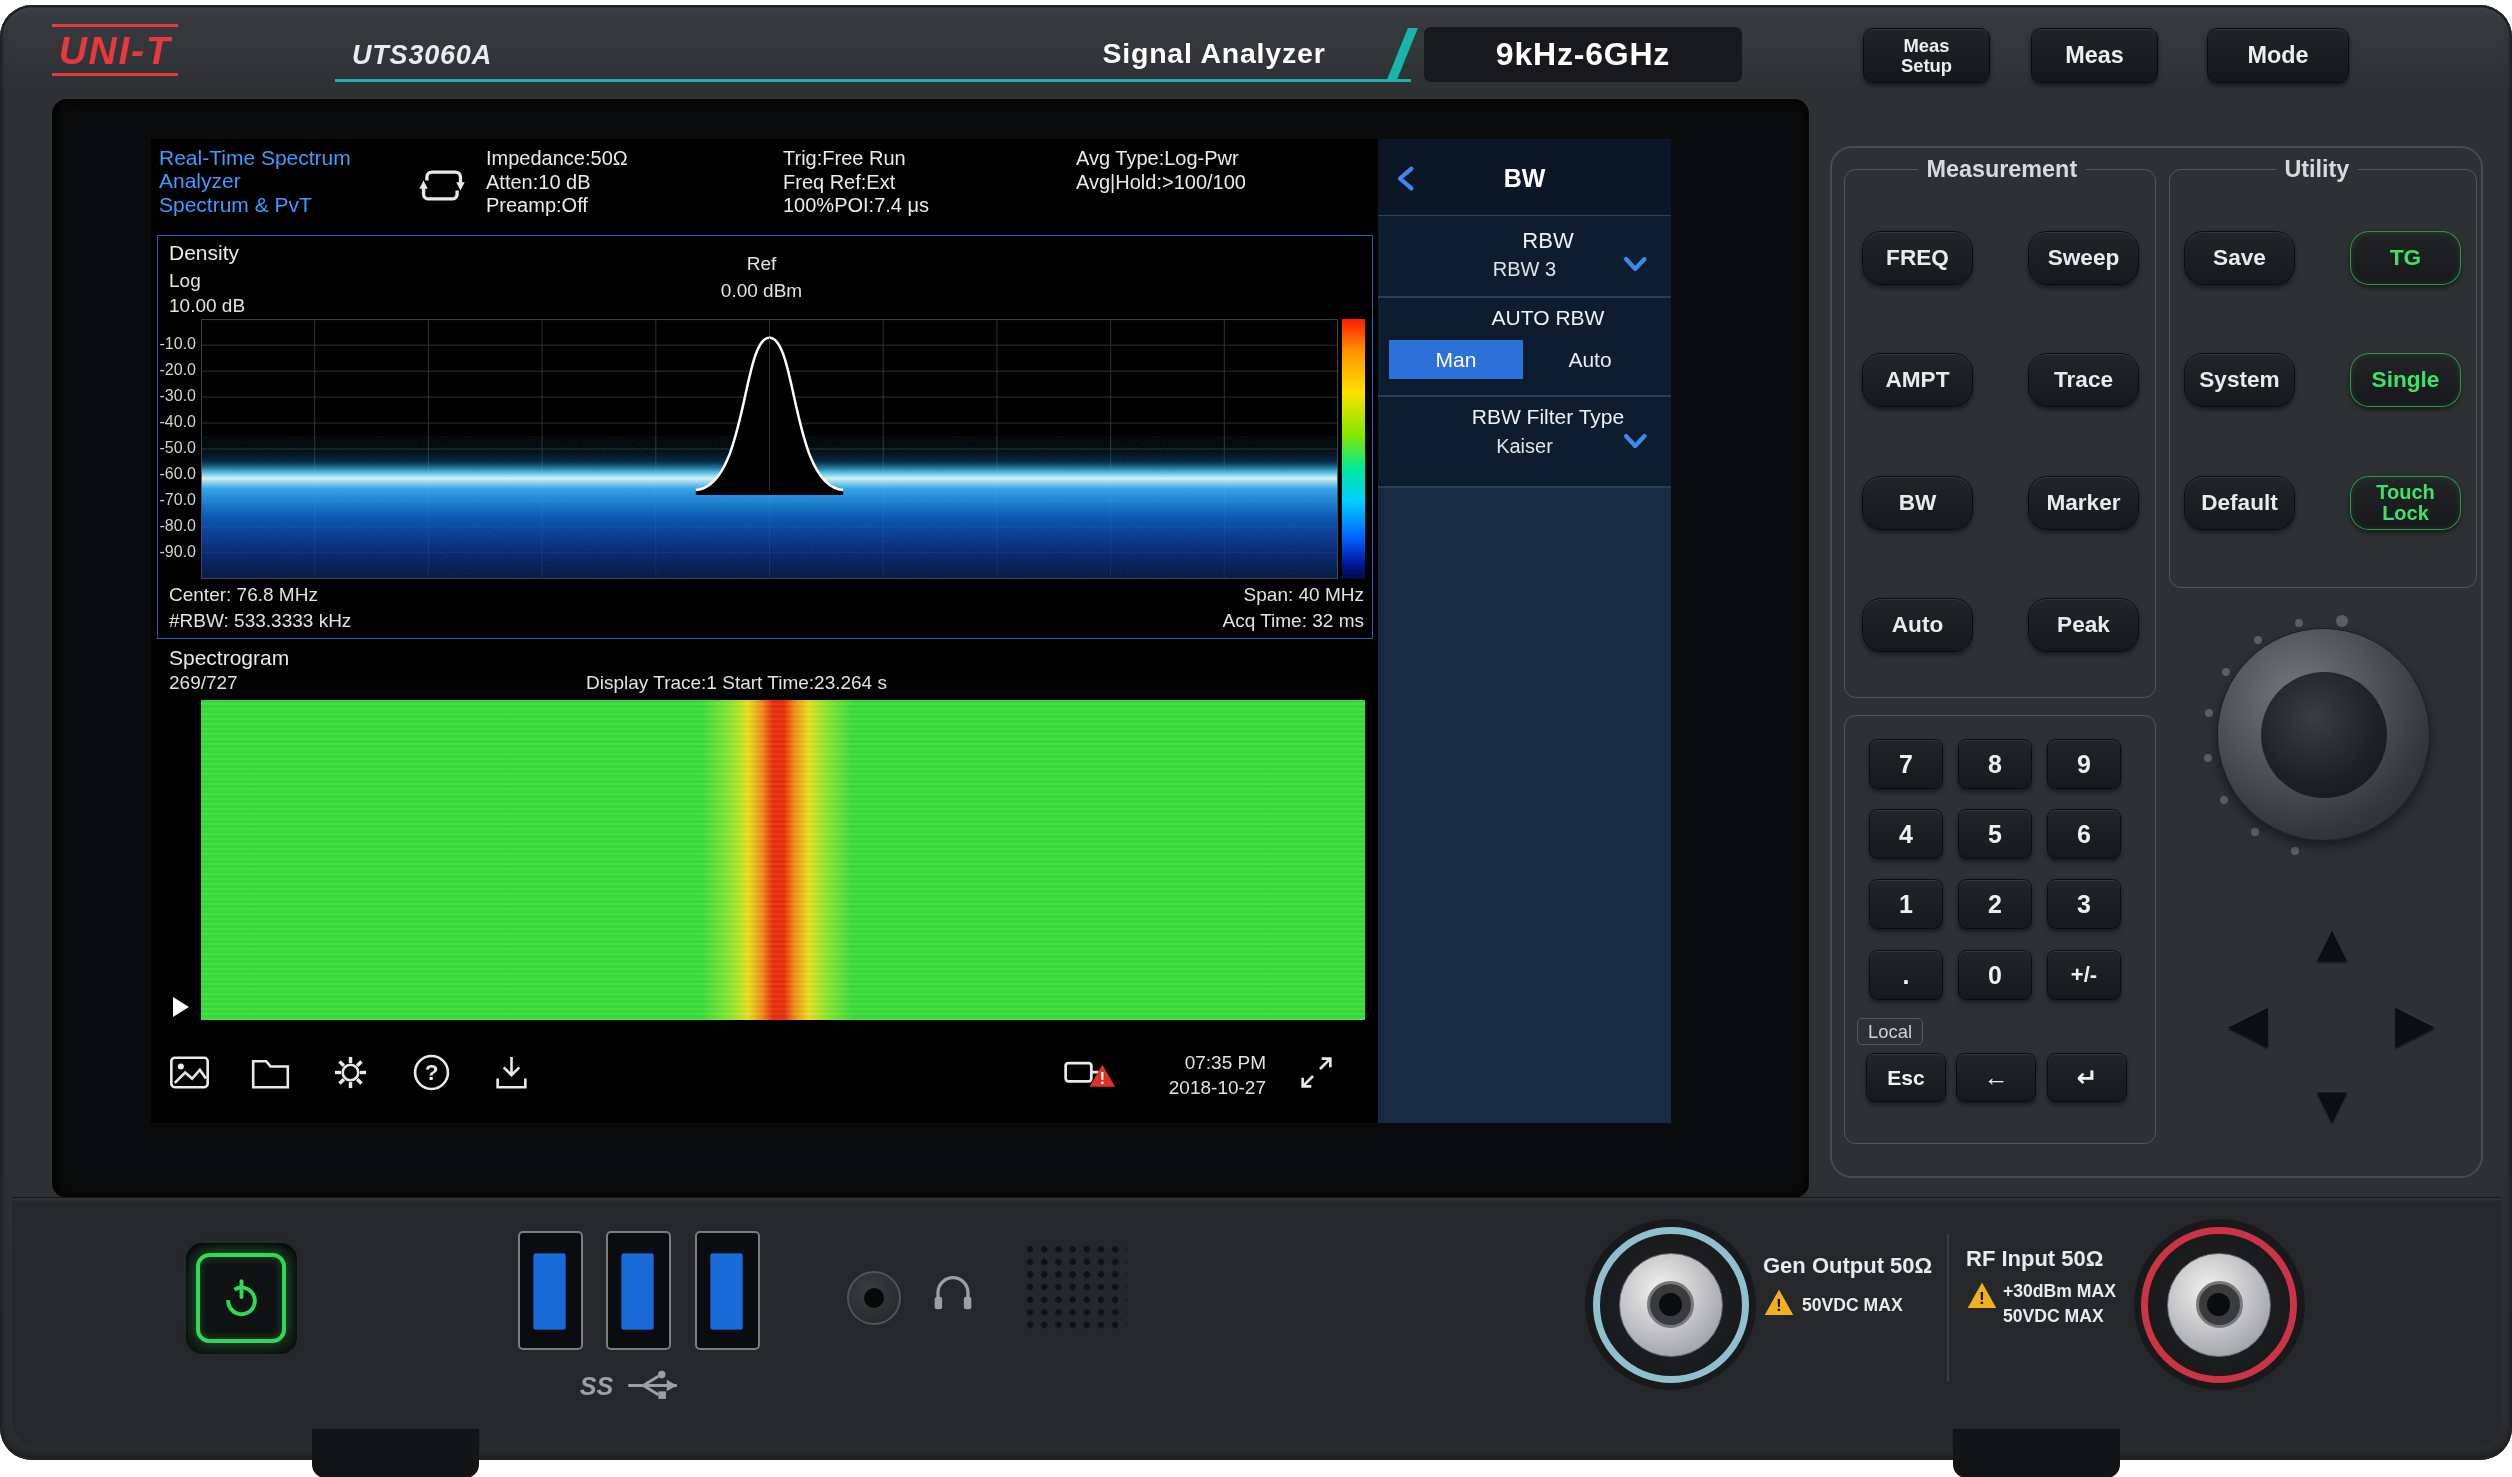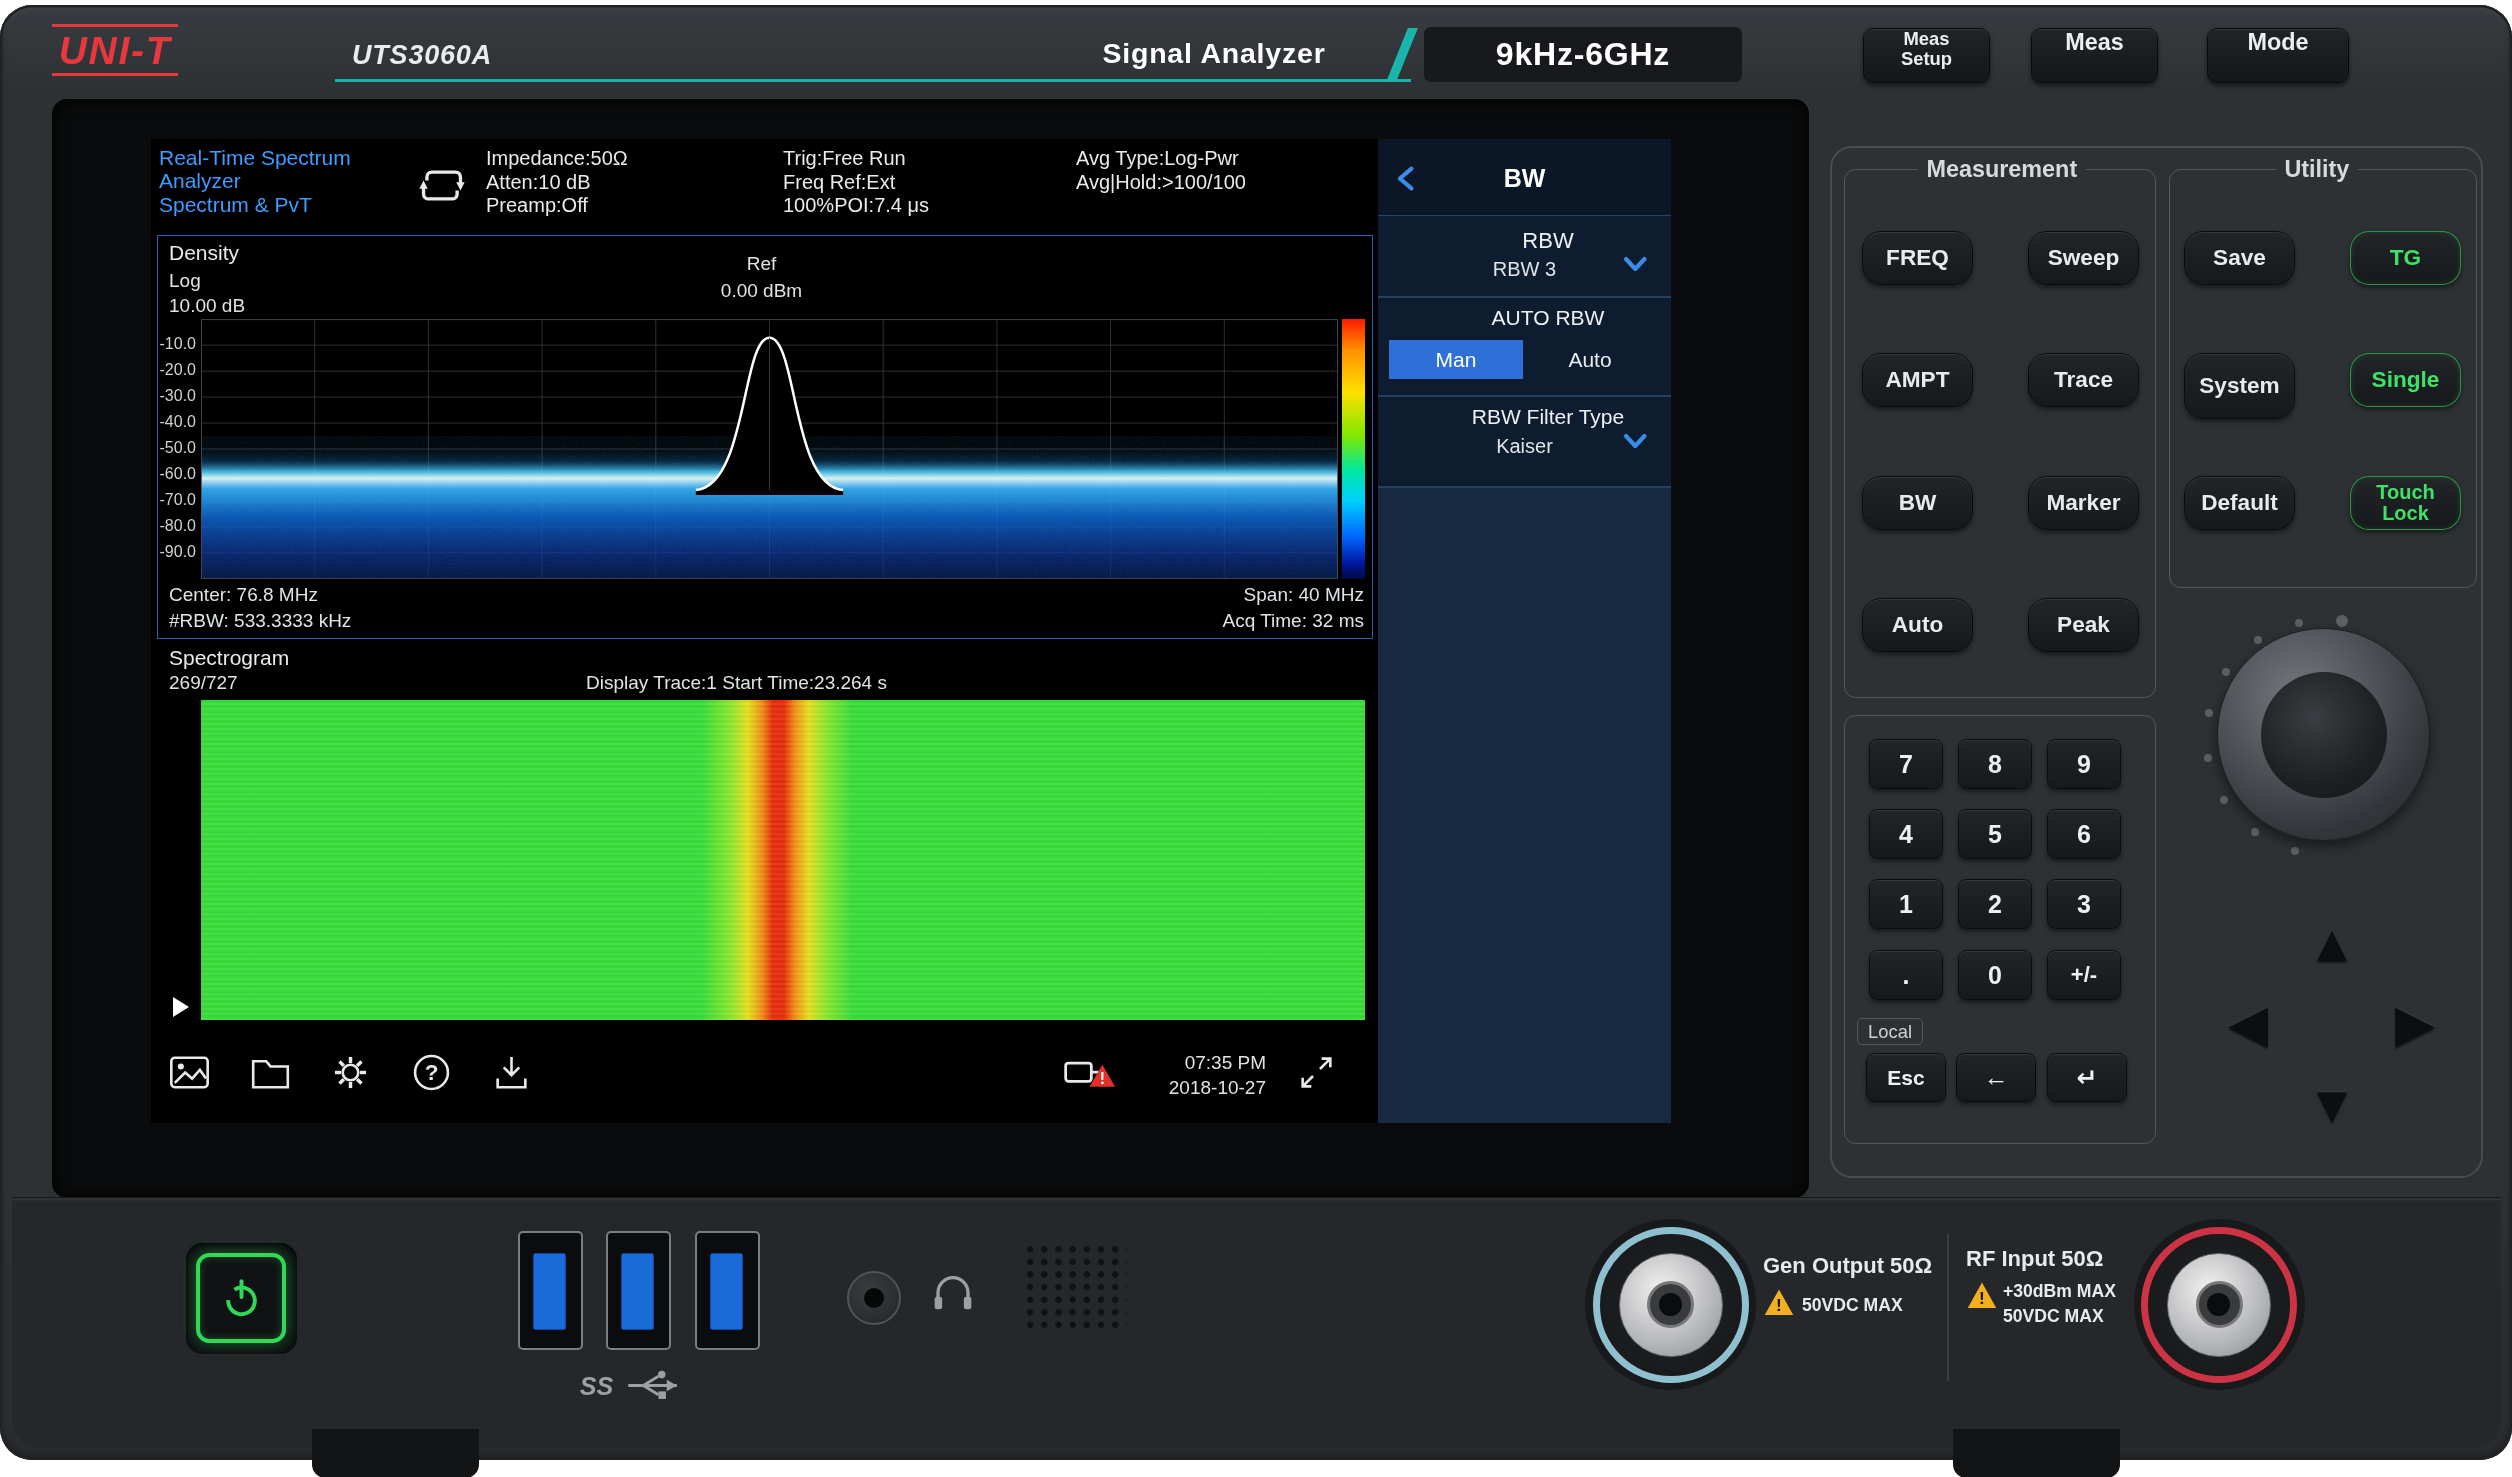--- a/index.html
+++ b/index.html
@@ -15,21 +15,21 @@
 
 .brand{font-size:39px;font-weight:900;font-style:italic;color:#e8383d;letter-spacing:1.7px;
   border-top:3.3px solid #e8383d;border-bottom:3.3px solid #e8383d;padding:1.7px 6.7px}
 .model{font-size:27px;font-weight:700;font-style:italic;color:#e9ecee;letter-spacing:0.8px}
 .main-title{font-size:28.5px;font-weight:700;color:#fff;letter-spacing:0.8px;text-align:center}
 .teal-line{height:3.3px;background:#17b3ab}
 .badge{background:#17191c;border-radius:6.7px;display:flex;align-items:center;justify-content:center;
   font-size:32px;font-weight:700;color:#fff;letter-spacing:0.8px}
 .badge-slash{width:10px;background:#19b5ad;transform:skewX(-22deg)}
 .topbtn{background:linear-gradient(180deg,#212427,#141618);border:0.8px solid #0a0b0c;border-radius:10px;
-  color:#eceeef;font-weight:700;display:flex;flex-direction:column;align-items:center;
+  color:#eceeef;font-weight:700;display:flex;flex-direction:column;align-items:center;justify-content:center;
   box-shadow:0 2.5px 4.2px rgba(0,0,0,.5), inset 0 0.8px 0.8px rgba(255,255,255,.12)}
 
 .screen-bezel{position:absolute;left:52px;top:94px;width:1757px;height:1099px;background:#0a0b0c;border-radius:15px;
   box-shadow:inset 0 0 16.7px #000, 0 0 1.7px rgba(255,255,255,.08)}
 .lcd{position:absolute;left:151px;top:134px;width:1520px;height:984px;background:#000}
 .blue-text{color:#3f9bff;font-size:21px;line-height:23.4px}
 .stat{color:#e8eaec;font-size:20px;line-height:23.4px}
 .density-box{position:absolute;left:157px;top:230px;width:1216px;height:404px;border:1.7px solid #2a5cb8;background:#000}
 .dlabel{color:#e8eaec;font-size:21px}
 .dsmall{color:#dfe3e6;font-size:19px}
@@ -321,21 +321,21 @@
   <div class="abs section-label" style="left:1918px;top:151px">Measurement</div>
   <div class="abs section-label" style="left:2276px;top:151px">Utility</div>
 
   <div class="abs hwbtn" style="left:1862px;top:226px;width:111px;height:54px">FREQ</div>
   <div class="abs hwbtn" style="left:2028px;top:226px;width:111px;height:54px">Sweep</div>
   <div class="abs hwbtn" style="left:2184px;top:226px;width:111px;height:54px">Save</div>
   <div class="abs hwbtn green" style="left:2350px;top:226px;width:111px;height:54px">TG</div>
 
   <div class="abs hwbtn" style="left:1862px;top:348px;width:111px;height:54px">AMPT</div>
   <div class="abs hwbtn" style="left:2028px;top:348px;width:111px;height:54px">Trace</div>
-  <div class="abs hwbtn" style="left:2184px;top:348px;width:111px;height:66px">System</div>
+  <div class="abs hwbtn" style="left:2184px;top:348px;width:111px;height:54px">System</div>
   <div class="abs hwbtn green" style="left:2350px;top:348px;width:111px;height:54px">Single</div>
 
   <div class="abs hwbtn" style="left:1862px;top:471px;width:111px;height:54px">BW</div>
   <div class="abs hwbtn" style="left:2028px;top:471px;width:111px;height:54px">Marker</div>
   <div class="abs hwbtn" style="left:2184px;top:471px;width:111px;height:54px">Default</div>
   <div class="abs hwbtn green small2" style="left:2350px;top:471px;width:111px;height:54px">
     <span>Touch</span>
     <span>Lock</span>
   </div>
 

